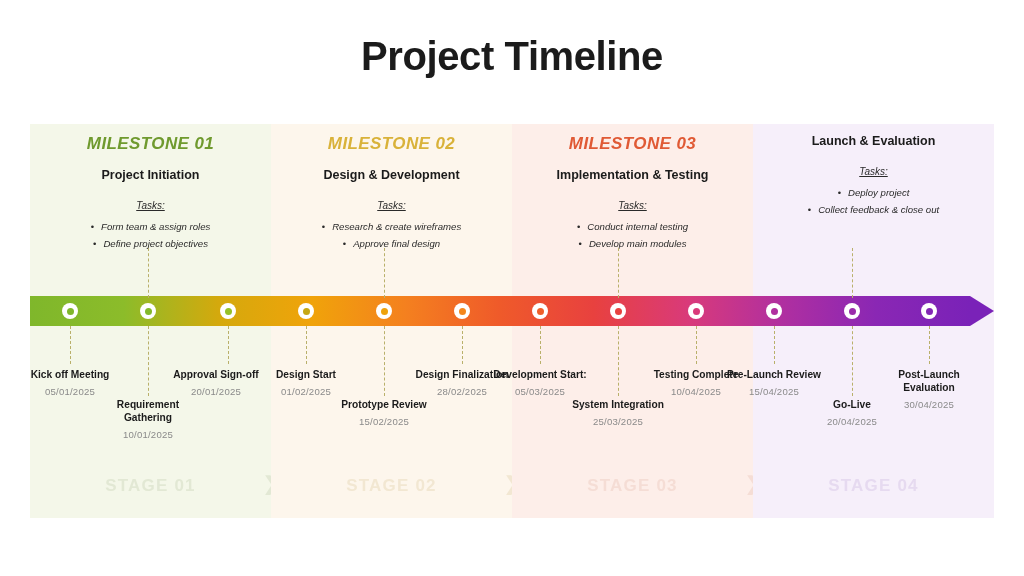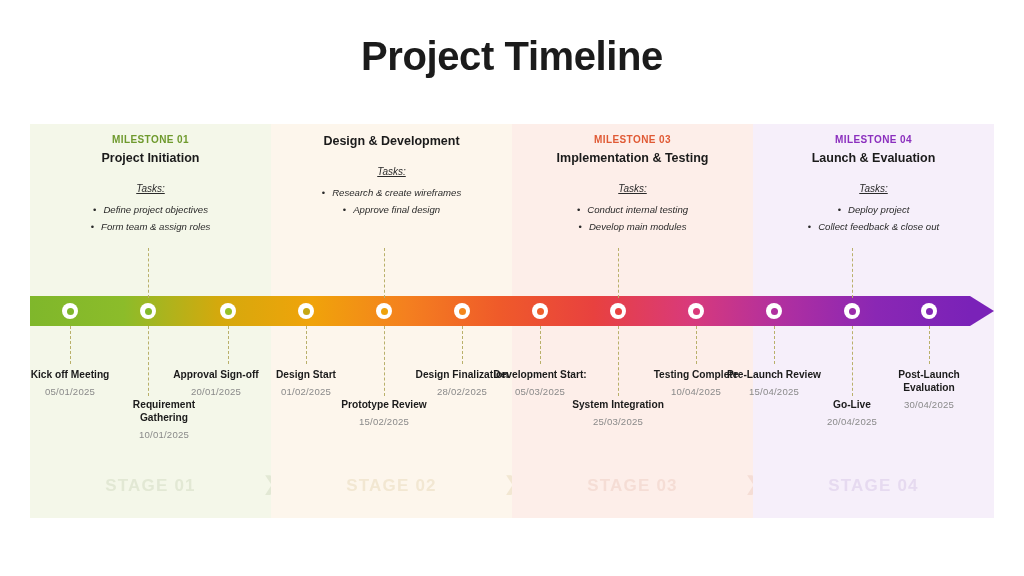--- a/index.html
+++ b/index.html
@@ -49,24 +49,25 @@
 
   .panel-inner {
     position: absolute;
     left: 0; right: 0;
     top: 10px;
     padding: 0 8px;
     text-align: center;
   }
 
   .ms-label {
-    font-size: 10px;
+    font-size: 17px;
     font-weight: 700;
     letter-spacing: 0.4px;
-    margin-bottom: 6px;
+    margin-bottom: 14px;
+    font-style: italic;
   }
   .ms-title {
     font-size: 12.5px;
     font-weight: 700;
     color: #1b1b1b;
     margin-bottom: 18px;
   }
   .tasks-head {
     font-size: 10px;
     font-style: italic;
@@ -194,31 +195,32 @@
 
   <div id="page-title">Project Timeline</div>
 
   <div id="panels">
       <div class="panel" style="background: rgb(244, 247, 233);">
         <div class="panel-inner">
           <div class="ms-label" style="color: rgb(111, 154, 46);">MILESTONE 01</div>
           <div class="ms-title">Project Initiation</div>
           <div class="tasks-head">Tasks:</div>
           <ul class="task-list">
+            <li class="task-item">Form team &amp; assign roles</li>
             <li class="task-item">Define project objectives</li>
-            <li class="task-item">Form team &amp; assign roles</li>
           </ul>
         </div>
         <div class="stage-row">
           <div class="stage-label" style="color: rgb(226, 232, 212);">STAGE 01</div>
         </div>
         <div class="stage-chevron" style="color: rgb(226, 232, 212);">❯</div>
       </div>
       <div class="panel" style="background: rgb(253, 246, 236);">
         <div class="panel-inner">
+          <div class="ms-label" style="color: rgb(217, 178, 58);">MILESTONE 02</div>
           <div class="ms-title">Design &amp; Development</div>
           <div class="tasks-head">Tasks:</div>
           <ul class="task-list">
             <li class="task-item">Research &amp; create wireframes</li>
             <li class="task-item">Approve final design</li>
           </ul>
         </div>
         <div class="stage-row">
           <div class="stage-label" style="color: rgb(242, 231, 210);">STAGE 02</div>
         </div>
@@ -234,21 +236,20 @@
             <li class="task-item">Develop main modules</li>
           </ul>
         </div>
         <div class="stage-row">
           <div class="stage-label" style="color: rgb(245, 221, 213);">STAGE 03</div>
         </div>
         <div class="stage-chevron" style="color: rgb(245, 221, 213);">❯</div>
       </div>
       <div class="panel" style="background: rgb(246, 239, 250);">
         <div class="panel-inner">
-          <div class="ms-label" style="color: rgb(139, 47, 190);">MILESTONE 04</div>
           <div class="ms-title">Launch &amp; Evaluation</div>
           <div class="tasks-head">Tasks:</div>
           <ul class="task-list">
             <li class="task-item">Deploy project</li>
             <li class="task-item">Collect feedback &amp; close out</li>
           </ul>
         </div>
         <div class="stage-row">
           <div class="stage-label" style="color: rgb(230, 218, 240);">STAGE 04</div>
         </div>
@@ -314,21 +315,21 @@
       </div>
       <div class="marker" style="left: 929px; top: 303px; position: absolute;">
         <div class="marker-dot" style="background: rgb(131, 39, 181);"></div>
       </div>
     </div>
   <div id="events">
       <div class="event" style="left: 70px; top: 368px;">
         <div class="event-name">Kick off Meeting</div>
         <div class="event-date">05/01/2025</div>
       </div>
-      <div class="event" style="left: 164px; top: 398px;">
+      <div class="event" style="left: 148px; top: 398px;">
         <div class="event-name">Requirement Gathering</div>
         <div class="event-date">10/01/2025</div>
       </div>
       <div class="event" style="left: 216px; top: 368px;">
         <div class="event-name">Approval Sign-off</div>
         <div class="event-date">20/01/2025</div>
       </div>
       <div class="event" style="left: 306px; top: 368px;">
         <div class="event-name">Design Start</div>
         <div class="event-date">01/02/2025</div>

